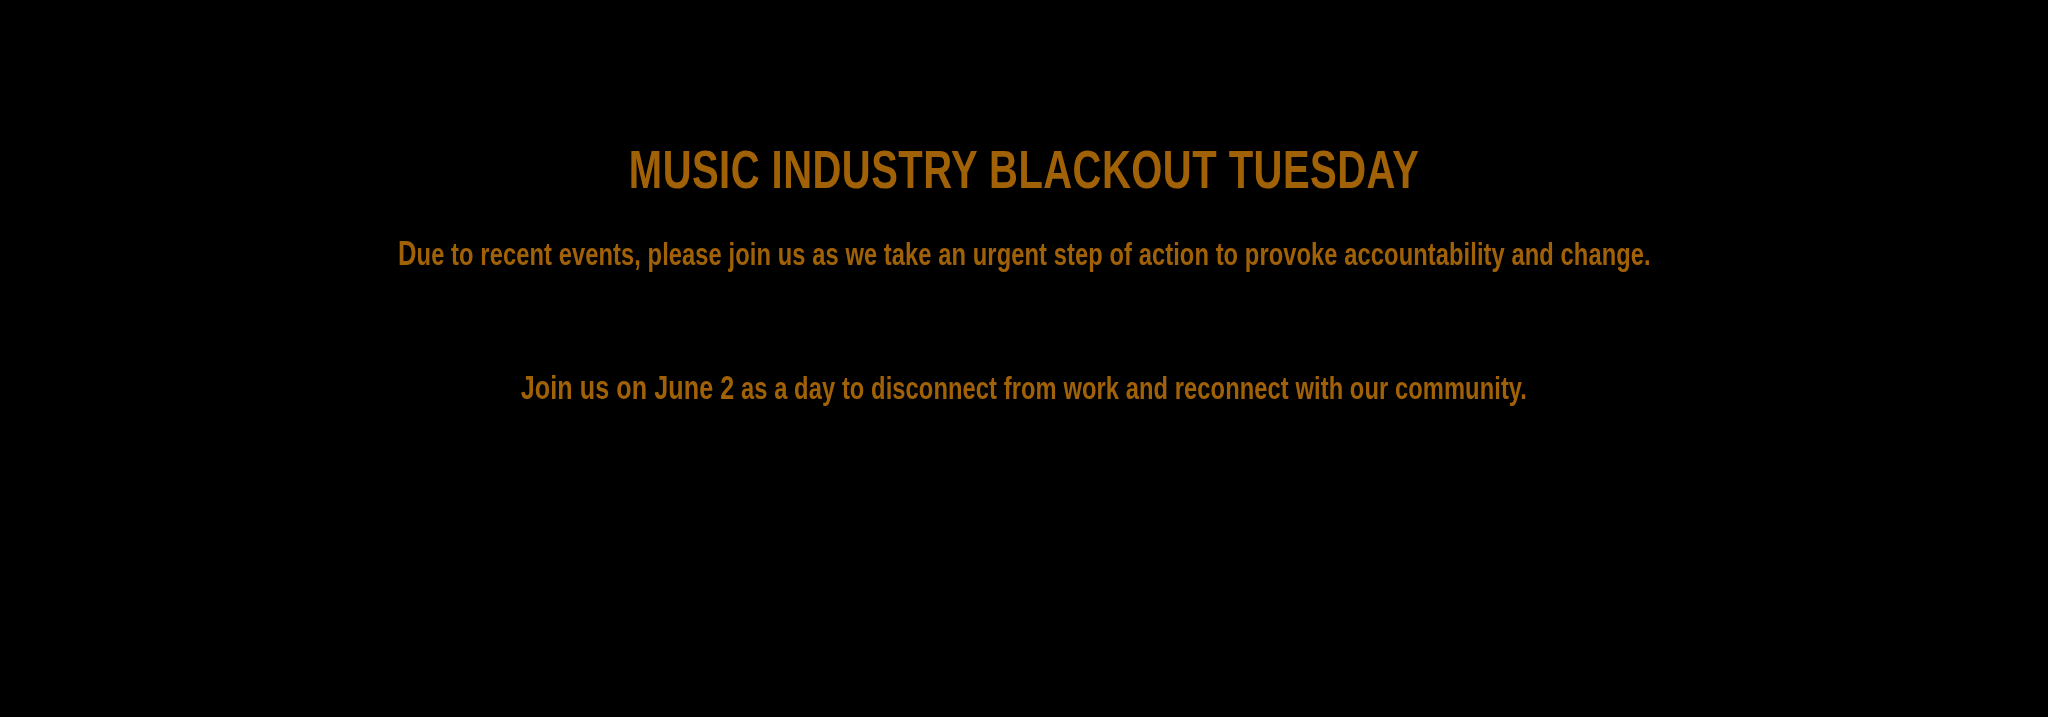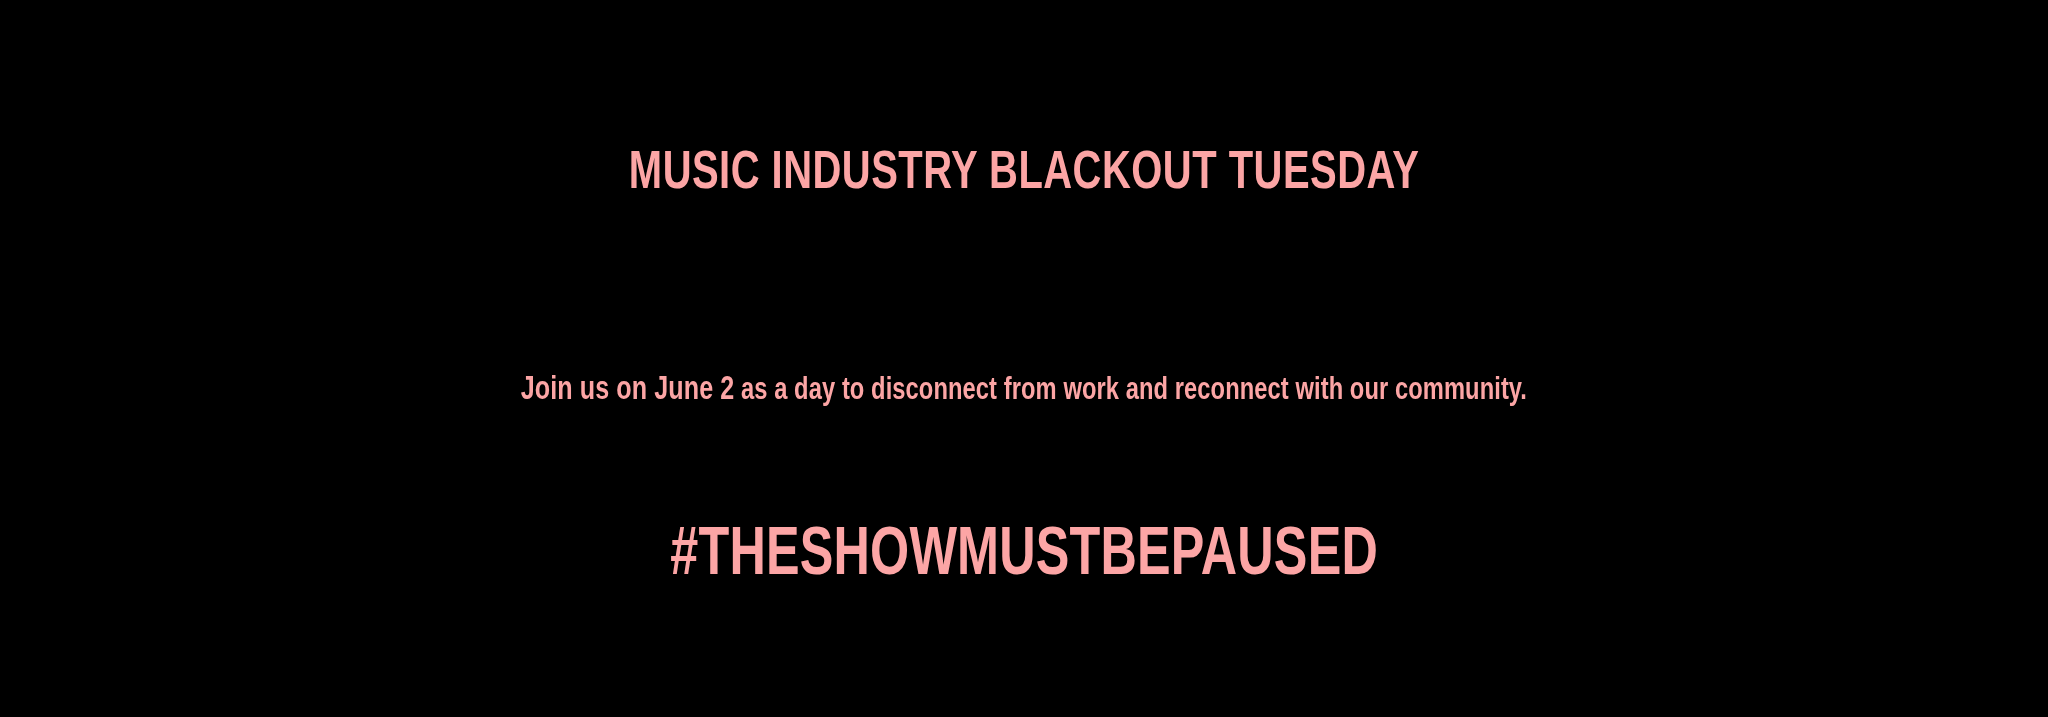--- a/index.html
+++ b/index.html
@@ -89,29 +89,29 @@
     right: 0;
   }
   .hashtag-text {
     font-size: 68px;
     letter-spacing: 0.004em;
   }
 </style>
 </head>
 <body style="background: rgb(0, 0, 0);">
 
-<div id="poster" style="background: rgb(0, 0, 0); color: #fca5a5;">
+<div id="poster" style="background: rgb(0, 0, 0); color: #a16207;">
 
   <div class="line-wrap body-row" id="headline-row">
     <span class="condensed headline-text">MUSIC INDUSTRY BLACKOUT TUESDAY</span>
   </div>
 
+  <div class="line-wrap body-row" id="body-row-1">
+    <span class="condensed body-text"><span class="lead-cap">D</span><span>ue to recent events, please join us as we take an urgent step of action to provoke accountability and change.</span></span>
+  </div>
 
 
   <div class="line-wrap body-row" id="body-row-3">
     <span class="condensed body-text"><span class="lead-phrase">Join us on June 2</span><span> as a day to disconnect from work and reconnect with our community.</span></span>
   </div>
 
-  <div class="line-wrap body-row" id="hashtag-row">
-    <span class="condensed hashtag-text">#THESHOWMUSTBEPAUSED</span>
-  </div>
 
 </div>
 
 </body></html>

